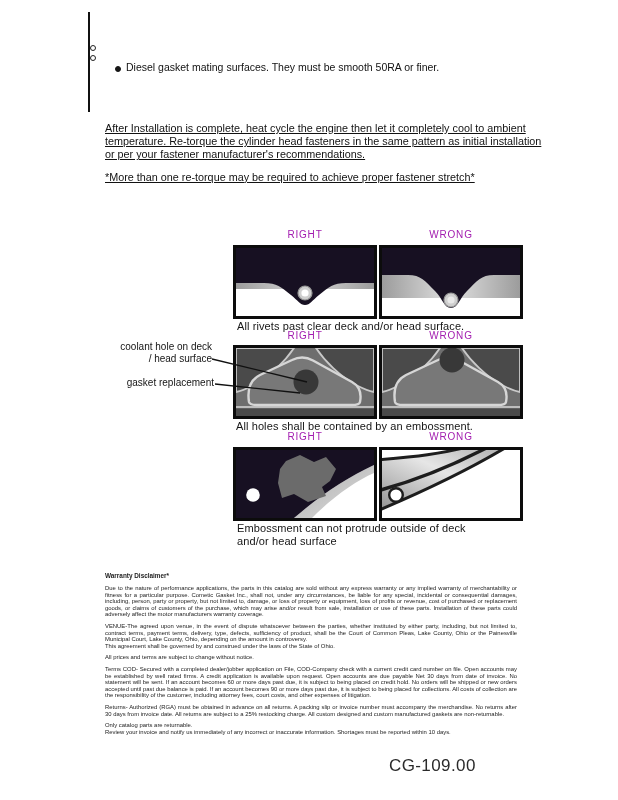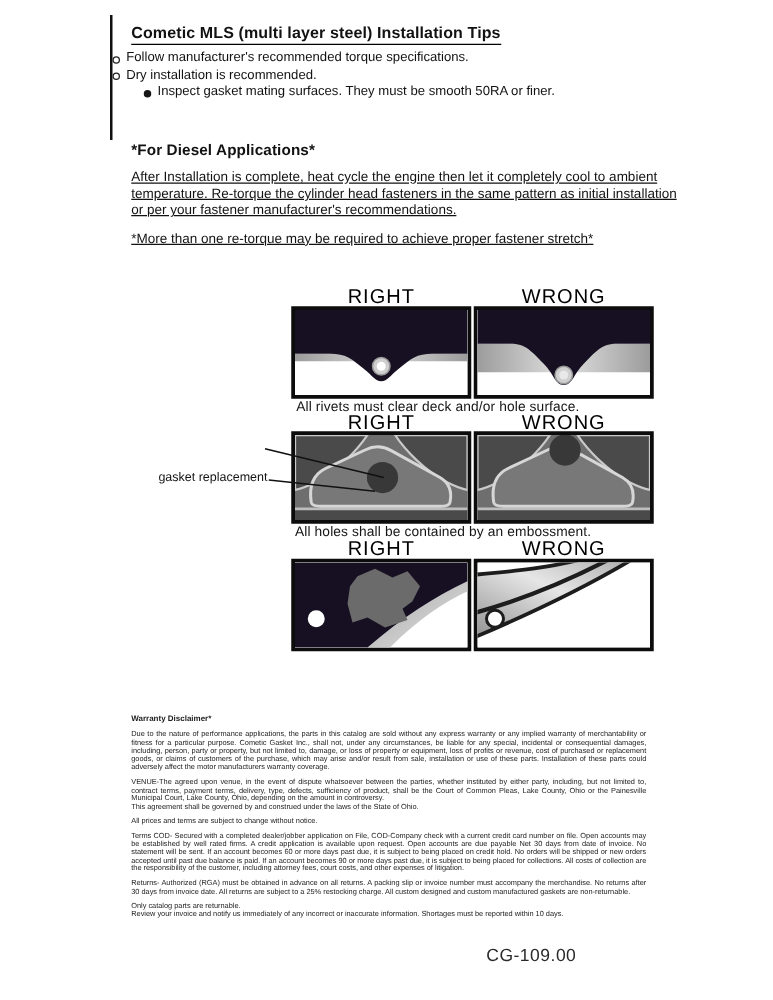--- a/index.html
+++ b/index.html
@@ -18,57 +18,53 @@
   .tips { position:absolute; left:90px; top:40px; width:500px; list-style:none; }
   .tips .li { display:flex; align-items:flex-start; line-height:13.5px; font-size:10.5px; white-space:nowrap; }
   .tips .li.sub { margin-left:25px; }
   .marker { flex:0 0 auto; margin:4.5px 5px 0 0; width:4px; height:4px; border-radius:50%; }
   .m-open { border:1px solid #222; }
   .m-fill { background:#161616; border:1px solid #161616; }
   .diesel { position:absolute; left:105px; top:113px; width:440px; }
   .diesel h2 { font-size:12.2px; font-weight:bold; letter-spacing:.1px; }
   .diesel p  { margin-top:7px; font-size:10.8px; line-height:13.2px; white-space:pre-line; }
   .diesel p.gap { margin-top:9px;text-decoration:underline; }
-  .rw-label { position:absolute; width:144px; text-align:center; font-size:16px; letter-spacing:.8px; color:#000000; }
+  .rw-label { position:absolute; width:144px; text-align:center; font-size:10px; letter-spacing:.8px; color:#a21caf; }
   .panel { position:absolute; width:138px; height:68px; border:3px solid #0c0c0c; background:#fff; }
   .panel svg { display:block; }
   .caption { position:absolute; font-size:11px; line-height:12.5px; color:#151515; white-space:pre-line; letter-spacing:.1px; }
   .ann { position:absolute; font-size:10px; line-height:11.5px; text-align:right; color:#151515; }
   .leaders { position:absolute; left:118px; top:336px; pointer-events:none; }
   .disclaimer { position:absolute; left:105px; top:572px; width:412px; color:#1c1c1c; }
   .disclaimer h3 { font-size:6.4px; font-weight:bold; margin-bottom:6px; }
   .disclaimer p  { font-size:5.9px; line-height:6.6px; margin-bottom:5px; text-align:justify; white-space:pre-line; }
-  .footer-code { position:absolute; left:389px; top:756px; font-size:14px; letter-spacing:.4px; color:#2a2a2a; }
+  .footer-code { position:absolute; left:389px; top:756px; font-size:17px; letter-spacing:.4px; color:#2a2a2a; }
 </style>
 </head>
 <body>
 
 <div class="page">
 
   <div class="left-rule"></div>
 
-  <h1 class="title">Cometic MLS (multi layer steel) Installation Tips</h1>
 
   <ul class="tips">
     <li class="li">
       <span class="marker m-open"></span>
-      <span>Follow manufacturer's recommended torque specifications.</span>
     </li>
     <li class="li">
       <span class="marker m-open"></span>
-      <span>Dry installation is recommended.</span>
     </li>
     <li class="li sub">
       <span class="marker m-fill"></span>
-      <span>Inspect gasket mating surfaces.  They must be smooth 50RA or finer.</span>
+      <span>Diesel gasket mating surfaces.  They must be smooth 50RA or finer.</span>
     </li>
   </ul>
 
   <div class="diesel">
-    <h2>*For Diesel Applications*</h2>
     <p class="gap">After Installation is complete, heat cycle the engine then let it completely cool to ambient
 temperature. Re-torque the cylinder head fasteners in the same pattern as initial installation
 or per your fastener manufacturer's recommendations.</p>
     <p class="gap">*More than one re-torque may be required to achieve proper fastener stretch*</p>
   </div>
 
   <div class="rw-label" style="left:233px; top:229px;">RIGHT</div>
   <div class="rw-label" style="left:379px; top:229px;">WRONG</div>
 
   <div class="panel" style="left:233px; top:245px;">
@@ -99,25 +95,27 @@
       </defs>
       <rect width="138" height="68" fill="#ffffff"></rect>
       <rect y="27" width="138" height="23" fill="url(#g1b)"></rect>
       <rect y="50" width="138" height="18" fill="#ffffff"></rect>
       <path d="M0,0 H138 V27 H112 C99,27 95,33 85,43 C77,51 76,60 69,60 C62,60 61,51 53,43 C43,33 39,27 26,27 H0 Z" fill="#171022"></path>
       <circle cx="69" cy="52" r="7" fill="#cfcfcf" stroke="#969696" stroke-width="1.2"></circle>
       <circle cx="69" cy="52" r="3.6" fill="#e9e9e9"></circle>
     </svg>
   </div>
 
-  <div class="caption" style="left:237px; top:320px;">All rivets must clear deck and/or hole surface.</div>
+  <div class="caption" style="left:237px; top:320px;">All rivets past clear deck and/or head surface.</div>
 
   <div class="rw-label" style="left:233px; top:330px;">RIGHT</div>
   <div class="rw-label" style="left:379px; top:330px;">WRONG</div>
 
+  <div class="ann" style="left:118px; top:341px; width:94px;" style2="">coolant hole on
+deck / head surface</div>
   <div class="ann" style="left:118px; top:377px; width:96px; white-space:nowrap;">gasket replacement</div>
 
   <div class="panel" style="left:233px; top:345px;">
     <svg width="138" height="68" viewBox="0 0 138 68">
       <rect width="138" height="68" fill="#6e6e6e"></rect>
       <path d="M0,0 H58 C50,12 34,29 16,38 C10,41 5,43 0,44 Z" fill="#4a4a4a" stroke="#c9c9c9" stroke-width="1.8"></path>
       <path d="M138,0 H80 C88,12 104,29 122,38 C128,41 133,43 138,44 Z" fill="#4a4a4a" stroke="#c9c9c9" stroke-width="1.8"></path>
       <rect y="60" width="138" height="8" fill="#4a4a4a"></rect>
       <rect y="58" width="138" height="2.2" fill="#bdbdbd"></rect>
       <path d="M13,54 C11,41 14,32 24,27 L56,12 C63,8.5 70,8.5 77,12.5 L116,34 C123,38 126,44 124,54 C123.5,56.5 120,57 116,57 L21,57 C16,57 13.5,56 13,54 Z" fill="#787878" stroke="#d6d6d6" stroke-width="2.4"></path>
@@ -172,20 +170,22 @@
             <stop offset="1" stop-color="#a8a8a8"></stop>
         </linearGradient>
       </defs>
       <rect width="138" height="68" fill="#ffffff"></rect>
       <path d="M-5,10 C30,7 62,4 92,-5 L128,-5 C85,21 40,42 -5,61 Z" fill="url(#g3)" stroke="#1d1d1d" stroke-width="3"></path>
       <path d="M-5,41 C40,29 80,11 112,-6" stroke="#1d1d1d" stroke-width="3.4" fill="none"></path>
       <circle cx="14" cy="45" r="6.8" fill="#ffffff" stroke="#1d1d1d" stroke-width="2.4"></circle>
     </svg>
   </div>
 
+  <div class="caption" style="left:237px; top:522px;">Embossment can not protrude outside of deck
+and/or head surface</div>
 
   <div class="disclaimer">
     <h3>Warranty Disclaimer*</h3>
     <p>Due to the nature of performance applications, the parts in this catalog are sold without any express warranty or any implied warranty of merchantability or fitness for a particular purpose. Cometic Gasket Inc., shall not, under any circumstances, be liable for any special, incidental or consequential damages, including, person, party or property, but not limited to, damage, or loss of property or equipment, loss of profits or revenue, cost of purchased or replacement goods, or claims of customers of the purchase, which may arise and/or result from sale, installation or use of these parts. Installation of these parts could adversely affect the motor manufacturers warranty coverage.</p>
     <p>VENUE-The agreed upon venue, in the event of dispute whatsoever between the parties, whether instituted by either party, including, but not limited to, contract terms, payment terms, delivery, type, defects, sufficiency of product, shall be the Court of Common Pleas, Lake County, Ohio or the Painesville Municipal Court, Lake County, Ohio, depending on the amount in controversy.
 This agreement shall be governed by and construed under the laws of the State of Ohio.</p>
     <p>All prices and terms are subject to change without notice.</p>
     <p>Terms COD- Secured with a completed dealer/jobber application on File, COD-Company check with a current credit card number on file. Open accounts may be established by well rated firms. A credit application is available upon request. Open accounts are due payable Net 30 days from date of invoice. No statement will be sent. If an account becomes 60 or more days past due, it is subject to being placed on credit hold. No orders will be shipped or new orders accepted until past due balance is paid. If an account becomes 90 or more days past due, it is subject to being placed for collections. All costs of collection are the responsibility of the customer, including attorney fees, court costs, and other expenses of litigation.</p>
     <p>Returns- Authorized (RGA) must be obtained in advance on all returns. A packing slip or invoice number must accompany the merchandise. No returns after 30 days from invoice date. All returns are subject to a 25% restocking charge. All custom designed and custom manufactured gaskets are non-returnable.</p>
     <p>Only catalog parts are returnable.

